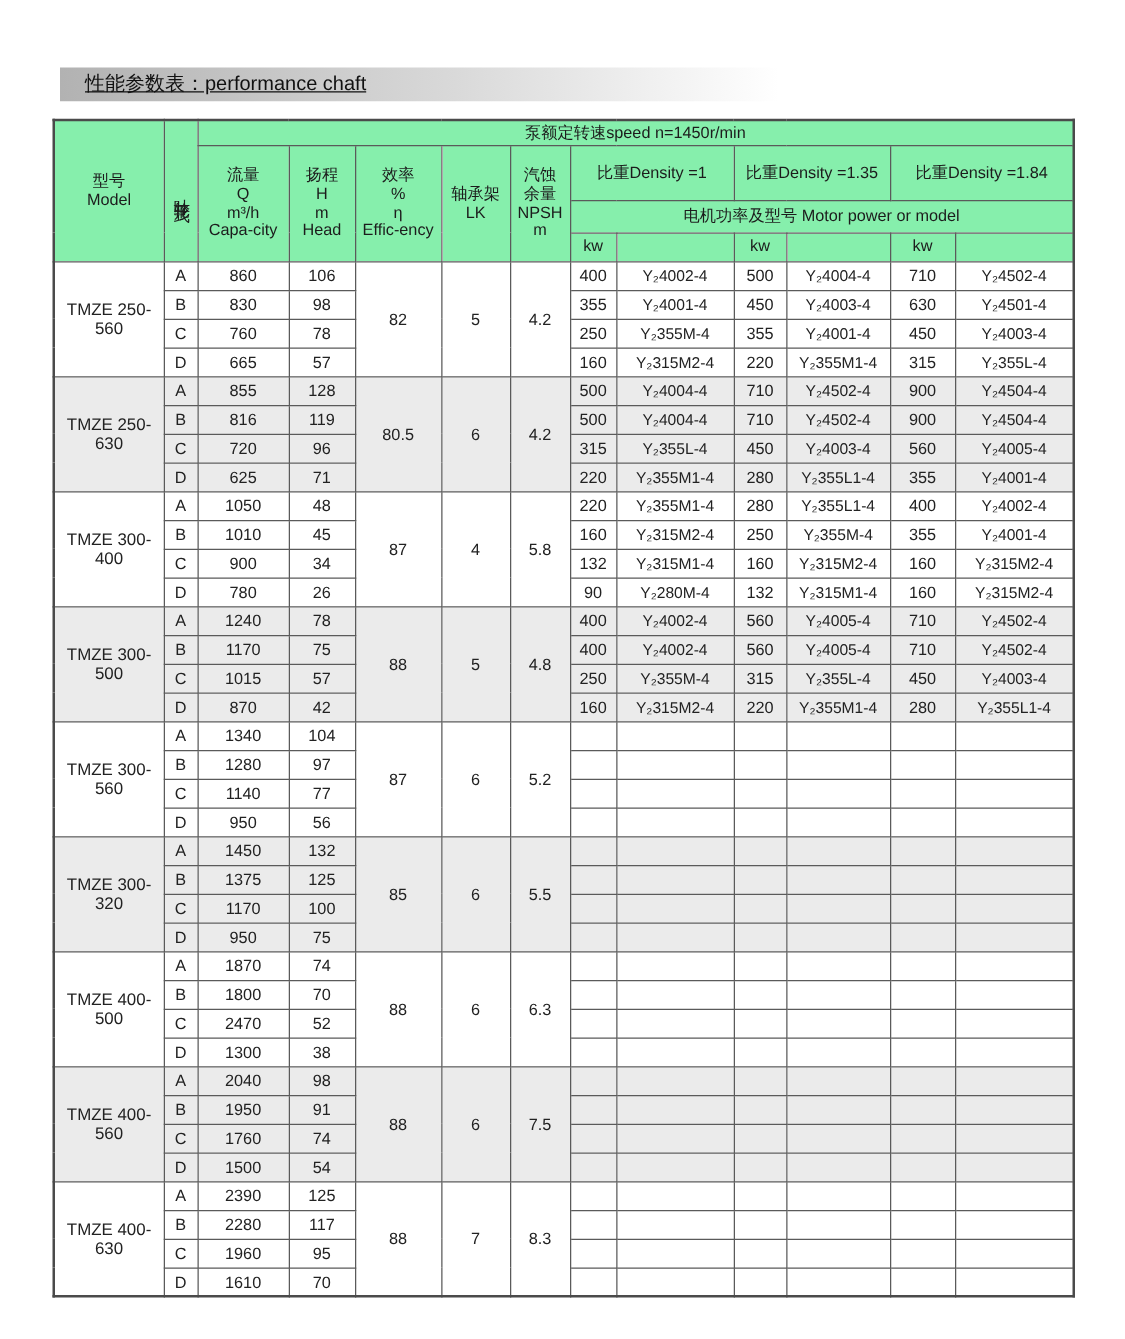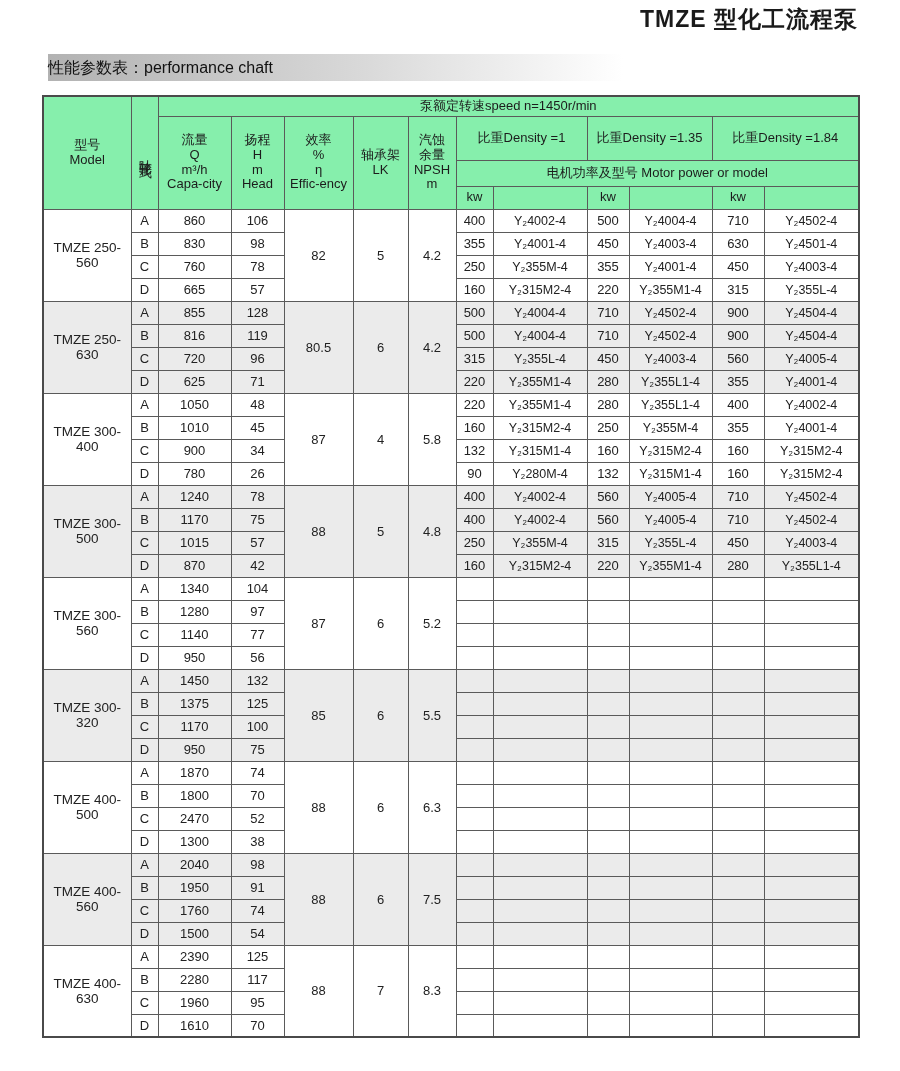--- a/index.html
+++ b/index.html
@@ -7,21 +7,21 @@
   .page { width: 900px; height: 1071px; position: relative; background: #fff; }
 
   
   .title-block { position: absolute; top: 4px; right: 42px; text-align: right; }
   .title-zh { font-size: 23px; font-weight: bold; color: #1a1a1a; letter-spacing: 1px; }
   .subtitle-en { font-size: 15px; color: #2a2a2a; margin-top: 3px; }
 
   
   .section-bar { position: absolute; top: 54px; left: 48px; width: 575px; height: 27px;
     background: linear-gradient(to right, #b2b2b2 0%, #d9d9d9 55%, #ffffff 100%);
-    line-height: 27px; padding-left: 0; font-size: 16px; color: #111; }
+    line-height: 27px; padding-left: 20px; font-size: 16px; color: #111; text-decoration: underline; }
 
   
   table.perf { position: absolute; top: 95px; left: 42px; border-collapse: collapse; table-layout: fixed;
     width: 816px; font-size: 13px; }
   table.perf { border: 2px solid #4a4a4a; }
   table.perf th, table.perf td { border: 1px solid #5a5a5a; text-align: center; vertical-align: middle;
     overflow: hidden; padding: 0 1px; }
   table.perf thead th { background: #86efac; font-weight: normal; color: #1c1c1c; line-height: 1.15; }
   tr.banner-row th { height: 20px; font-size: 13px; }
   tr.density-row th { height: 44px; }
@@ -33,21 +33,20 @@
   tbody tr.shaded td { background: #ebebeb; }
   td.model-cell { font-size: 13.5px; margin-top: 23px; }
   td.motor-model { font-size: 12.5px; }
 </style>
 </head>
 <body>
 
 <div class="page">
 
   <div class="title-block">
-    <div class="title-zh">TMZE 型化工流程泵</div>
   </div>
 
   <div class="section-bar">
     <span>性能参数表：performance chaft</span>
   </div>
 
   <table class="perf">
     <colgroup>
       <col style="width:88px">
         <col style="width:27px">

